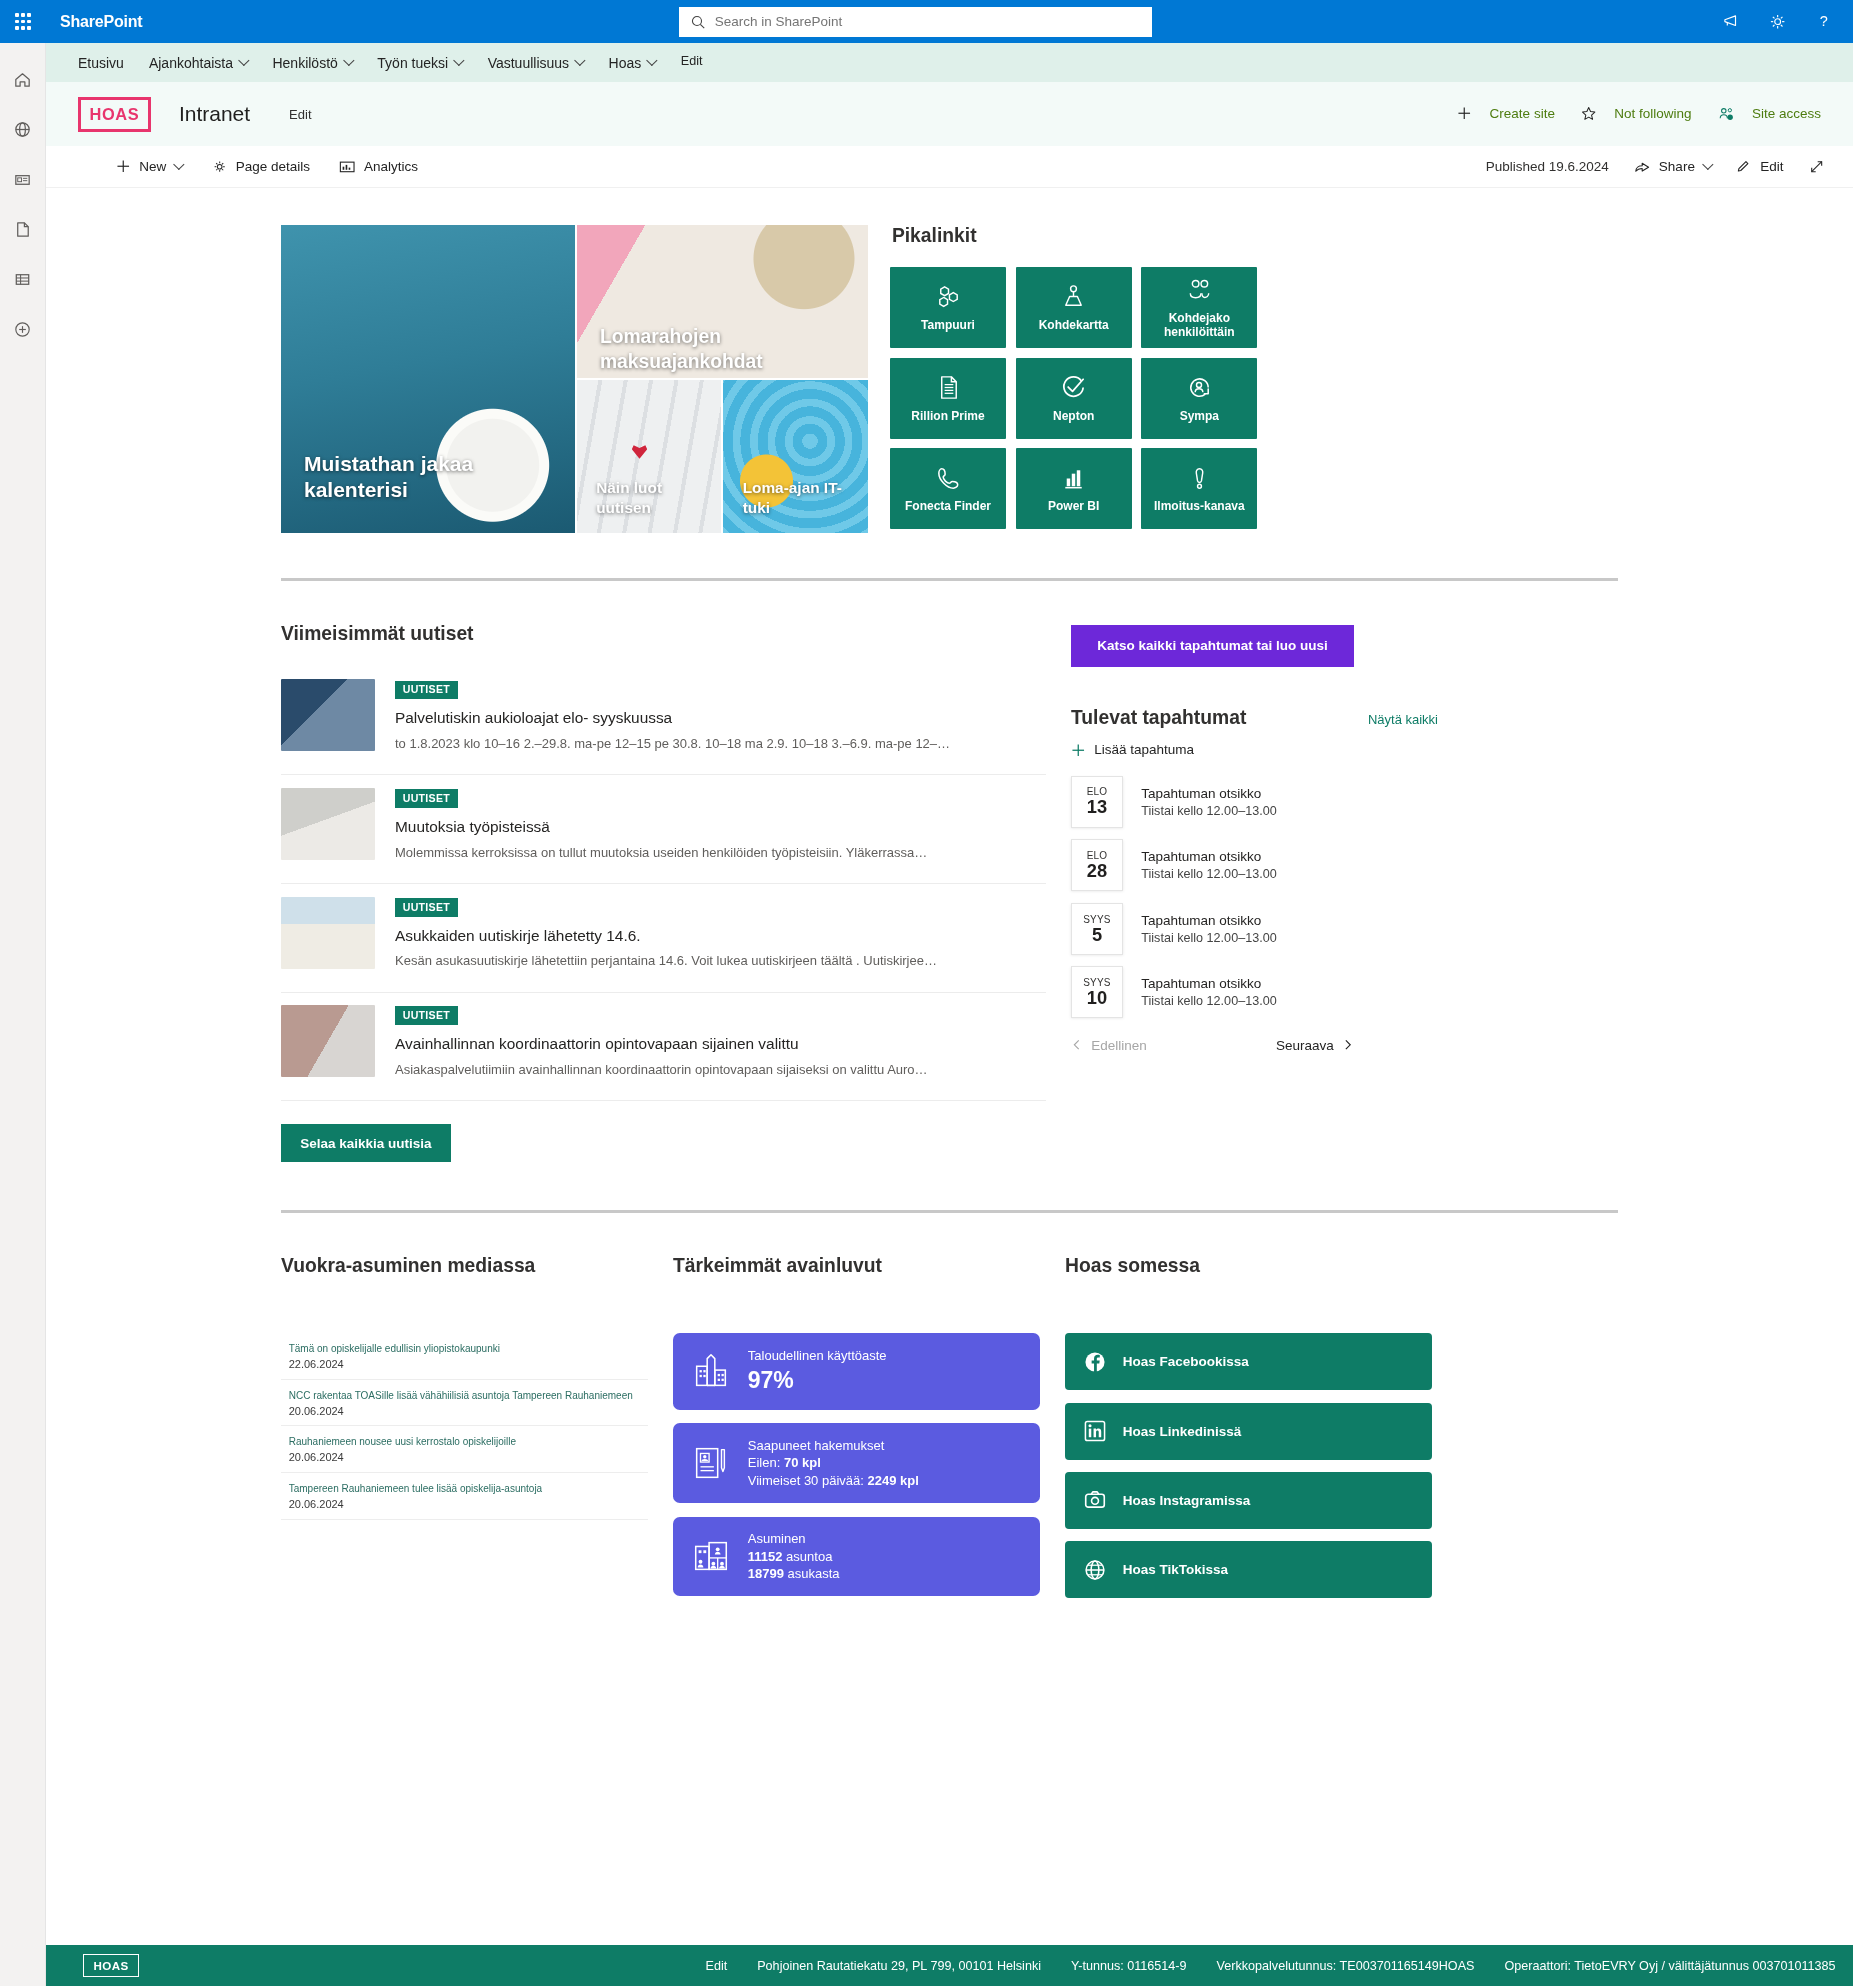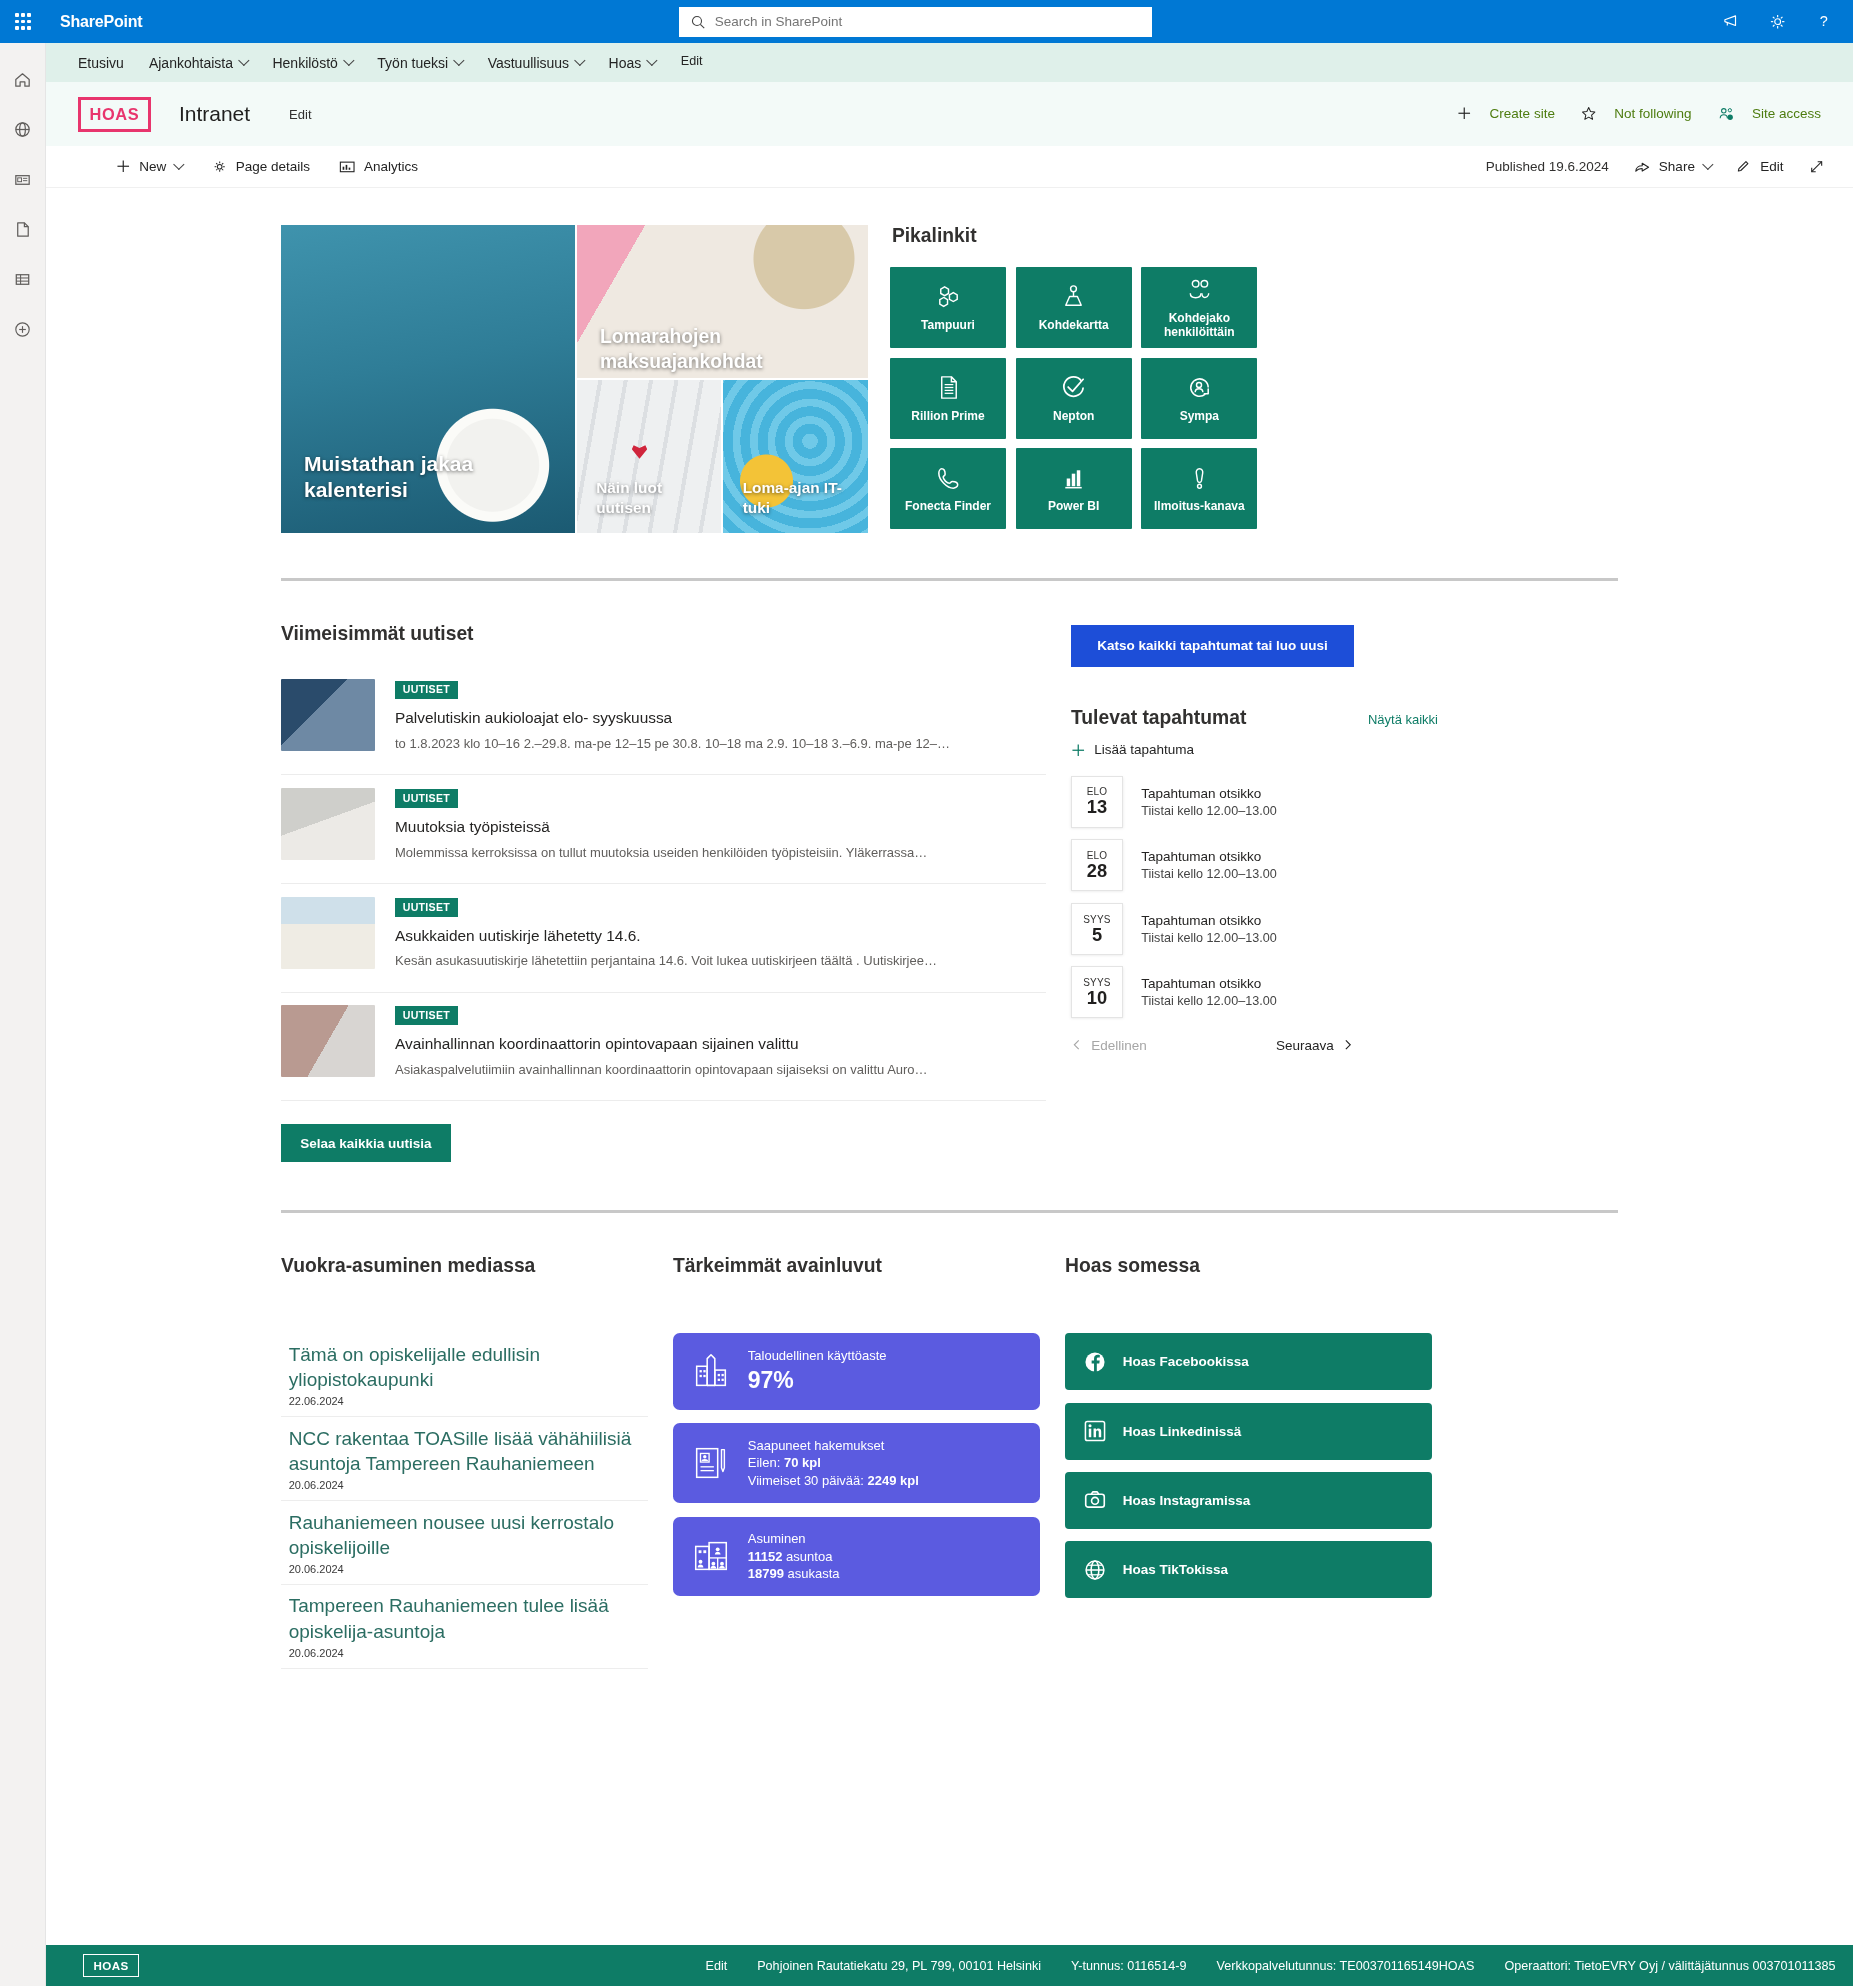--- a/index.html
+++ b/index.html
@@ -141,21 +141,21 @@
   .news-desc { font-size: 13px; color: #605e5c; white-space: nowrap; overflow: hidden; text-overflow: ellipsis; }
   .btn-green {
     display: inline-block; background: #0e7c66; color: #fff; font-size: 13.5px; font-weight: bold;
     padding: 11.6px 19.3px; margin-top: 23px; cursor: pointer; border: 0;
     font-family: "Liberation Sans", sans-serif;
   }
 
   
   .events { width: 367px; padding-top: 1.9px; }
   .btn-events {
-    background: #1d4ed8; color: #fff; font-size: 13.5px; font-weight: bold; border: 0;
+    background: #6d28d9; color: #fff; font-size: 13.5px; font-weight: bold; border: 0;
     padding: 13.5px 17.4px; width: 283px; cursor: pointer; text-align: center;
     font-family: "Liberation Sans", sans-serif;
   }
   .ev-head { display: flex; align-items: baseline; margin-top: 40px; }
   .ev-head h2 { font-size: 19.3px; font-weight: 600; color: #323130; }
   .ev-all { margin-left: auto; font-size: 13px; color: #0e7c66; cursor: pointer; }
   .ev-add { display: flex; align-items: center; gap: 8.7px; font-size: 13.5px; color: #242424; margin-top: 13.5px; cursor: pointer; }
   .ev-list { margin-top: 18.3px; }
   .ev-item { display: flex; align-items: center; gap: 18.3px; margin-bottom: 11.6px; cursor: pointer; }
   .ev-date {
@@ -170,21 +170,21 @@
   .ev-nav { display: flex; align-items: center; margin-top: 19.3px; width: 283px; }
   .ev-prev { font-size: 13.5px; color: #a6a6a6; display: flex; align-items: center; gap: 8.7px; cursor: pointer; }
   .ev-next { margin-left: auto; font-size: 13.5px; color: #242424; display: flex; align-items: center; gap: 8.7px; cursor: pointer; }
 
   
   .bottom { display: flex; padding: 42px 235px 0 235px; gap: 25px; }
   .col3 { width: 367px; }
   .col3 h2 { font-size: 19.3px; font-weight: 600; color: #323130; margin-bottom: 56px; }
 
   .media-item { padding: 8.7px 7.7px 8.7px 7.7px; border-bottom: 1px solid #ededed; cursor: pointer; }
-  .media-title { font-size: 19px; color: #2b6d62; line-height: 1.33; }
+  .media-title { font-size: 10px; color: #2b6d62; line-height: 1.33; }
   .media-date { font-size: 11px; color: #3a3a3a; margin-top: 2.9px; }
 
   .kpi {
     background: #5b5be0; color: #fff; border-radius: 6.8px; display: flex; align-items: center;
     gap: 15.4px; padding: 13.5px 17.4px; margin-bottom: 13.5px; cursor: pointer;
   }
   .kpi .ktxt { line-height: 1.35; }
   .kpi .klab { font-size: 13px; }
   .kpi .kbig { font-size: 23px; font-weight: bold; margin-top: 1px; }
   .kpi .krow { font-size: 13px; }

